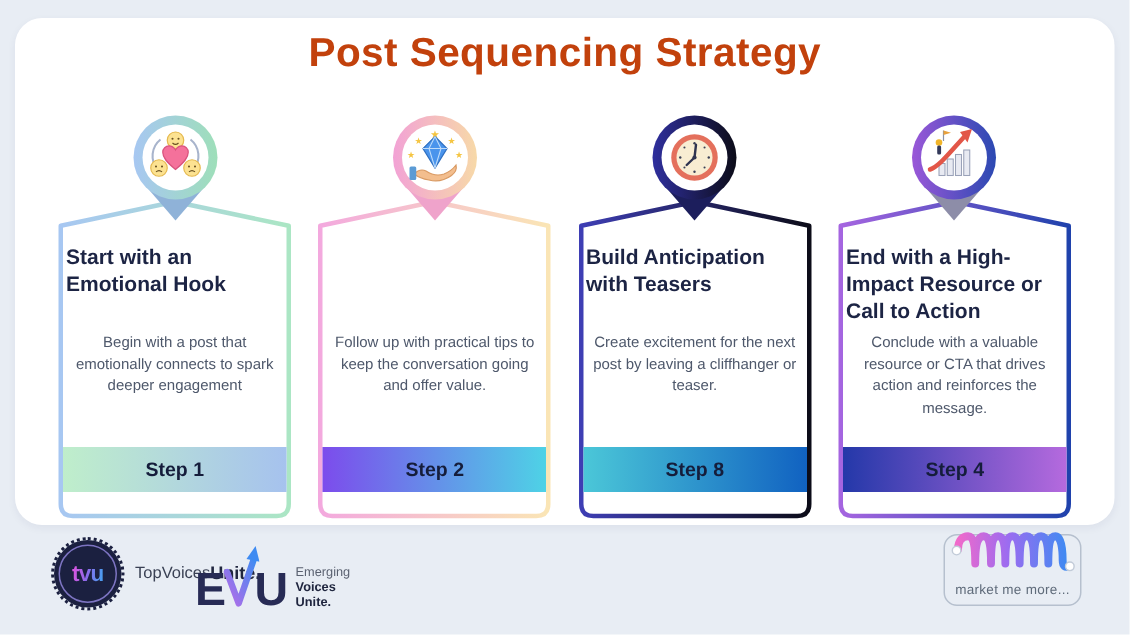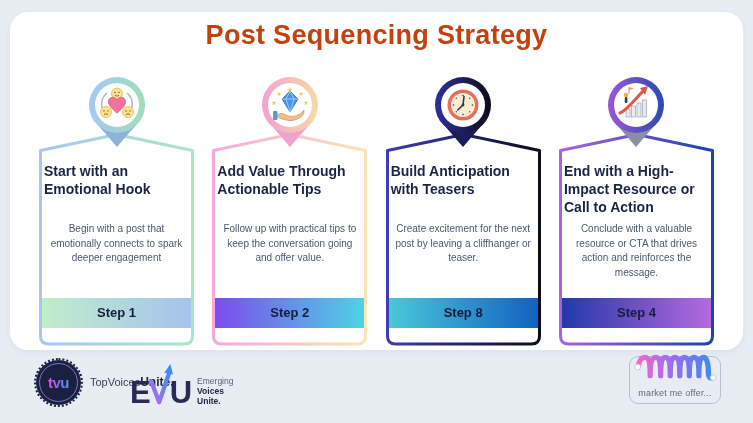--- a/index.html
+++ b/index.html
@@ -159,21 +159,20 @@
         <text x="43" y="21" font-size="6" fill="#F5C542" text-anchor="middle">★</text>
         <text x="16" y="30" font-size="6" fill="#F5C542" text-anchor="middle">★</text>
         <text x="48" y="30" font-size="6" fill="#F5C542" text-anchor="middle">★</text>
         <polygon points="32,16 40,24 32,37 24,24" fill="#4A94EC" stroke="#2F6FC0" stroke-width="0.8"></polygon>
         <path d="M24 24 H40 M32 16 L28 24 L32 37 M32 16 L36 24 L32 37" stroke="#BFDCFA" stroke-width="0.7" fill="none"></path>
         <path d="M18 41 Q22 37 26 39 Q32 43 38 41 Q43 39 46 35 Q47 39 43 42 Q36 47 28 45 Q22 44 18 41 Z" fill="#F3BE8E" stroke="#D99A63" stroke-width="0.8"></path>
         <rect x="15" y="36" width="4.5" height="9" rx="1" fill="#5B9BD5"></rect>
       </g>
     </svg>
     <div class="card-content">
-      <div class="card-title">Add Value Through Actionable Tips</div>
       <div class="card-desc">Follow up with practical tips to keep the conversation going and offer value.</div>
       <div class="step-label">Step 2</div>
     </div>
   </div>
 
   <div class="card-col">
     <svg class="card-shape" viewBox="0 0 157 216">
       <defs>
         <linearGradient id="border2" x1="0" y1="0" x2="1" y2="0">
           <stop offset="0" stop-color="#3E3EB4"></stop>
@@ -312,14 +311,14 @@
              C19 10 21 5 25 5 C29 5 30 12 30 24
              C30 10 31 5 35 5 C39 5 40 12 40 24
              C40 10 41 5 45 5 C49 5 50 12 50 24
              C50 10 51 5 55 5 C59 5 60 12 60 24
              C60 10 61 5 65 5 C69 5 70 12 70 24
              C70 10 71 5 75 5 C79 5 80 14 80 22
              C80 26 82 27 84 26" stroke="url(#mmmg)" stroke-width="5.5" fill="none" stroke-linecap="round" stroke-linejoin="round"></path>
     <circle cx="6" cy="15" r="3" fill="#FFFFFF" stroke="#C2CBD8" stroke-width="1"></circle>
     <circle cx="85" cy="26" r="3" fill="#FFFFFF" stroke="#C2CBD8" stroke-width="1"></circle>
   </svg>
-  <span class="mmm-tagline">market me offer...</span>
+  <span class="mmm-tagline">market me more...</span>
 </div>
 
 </body></html>

